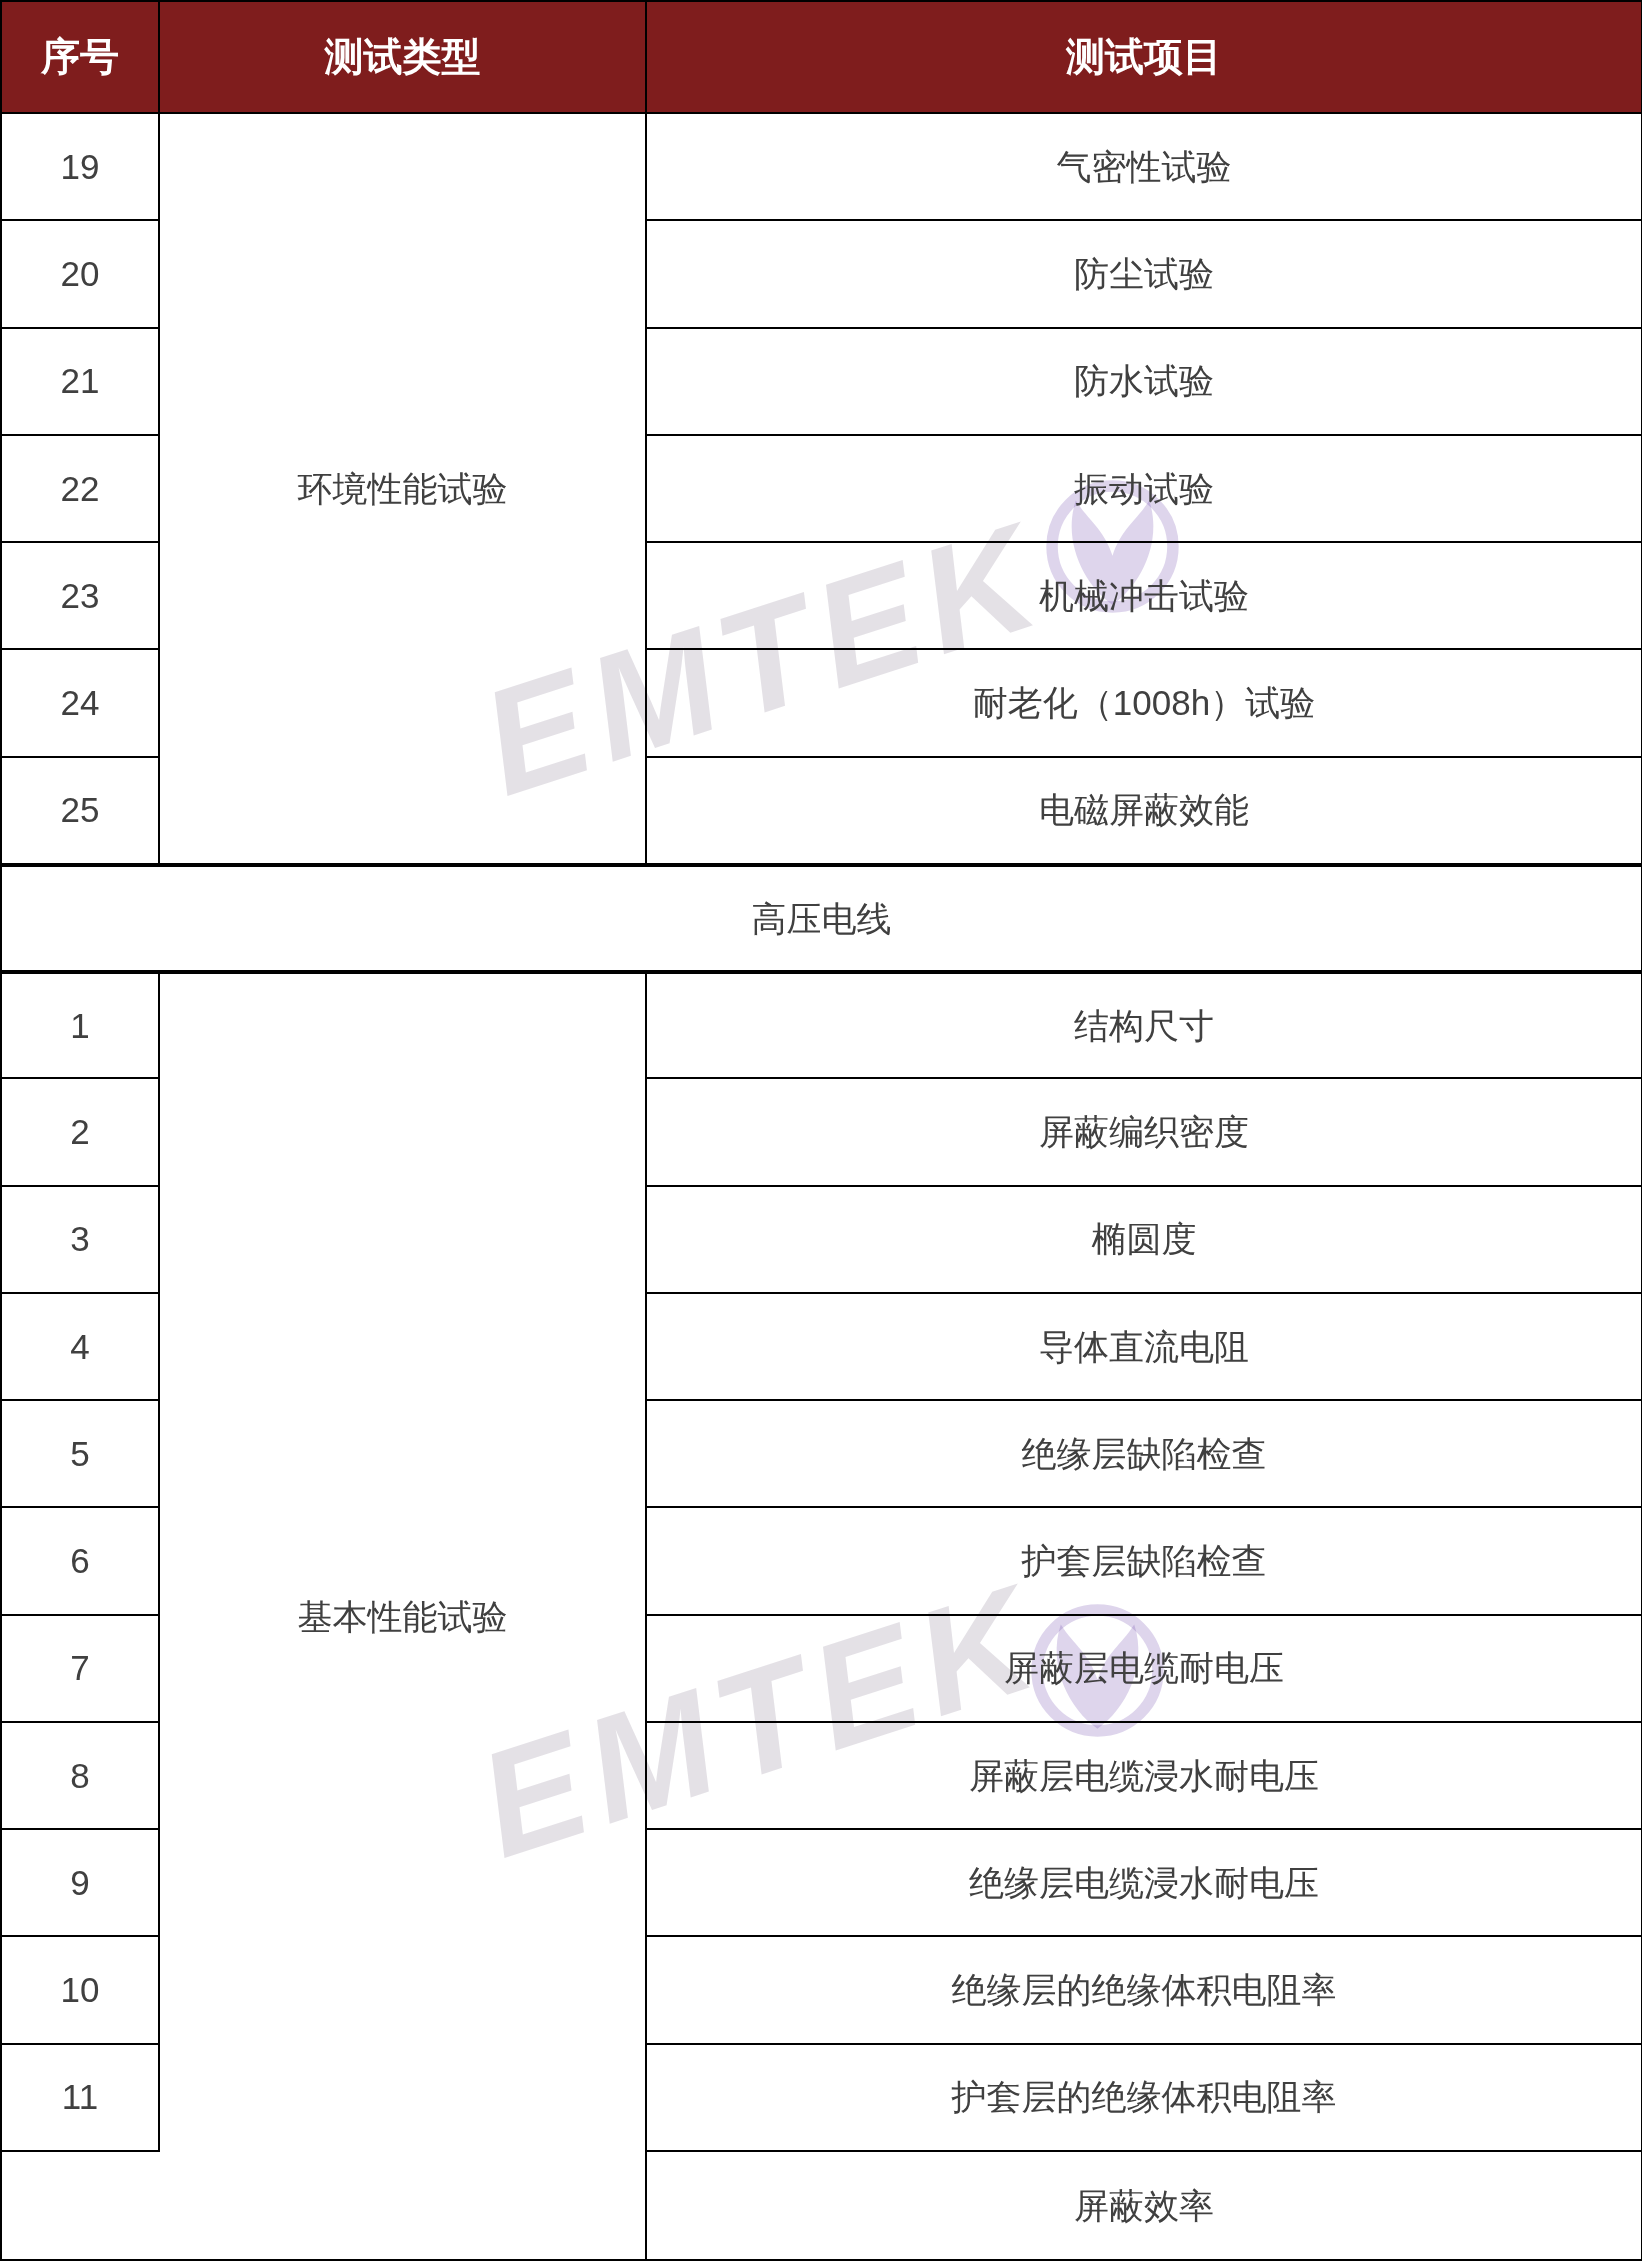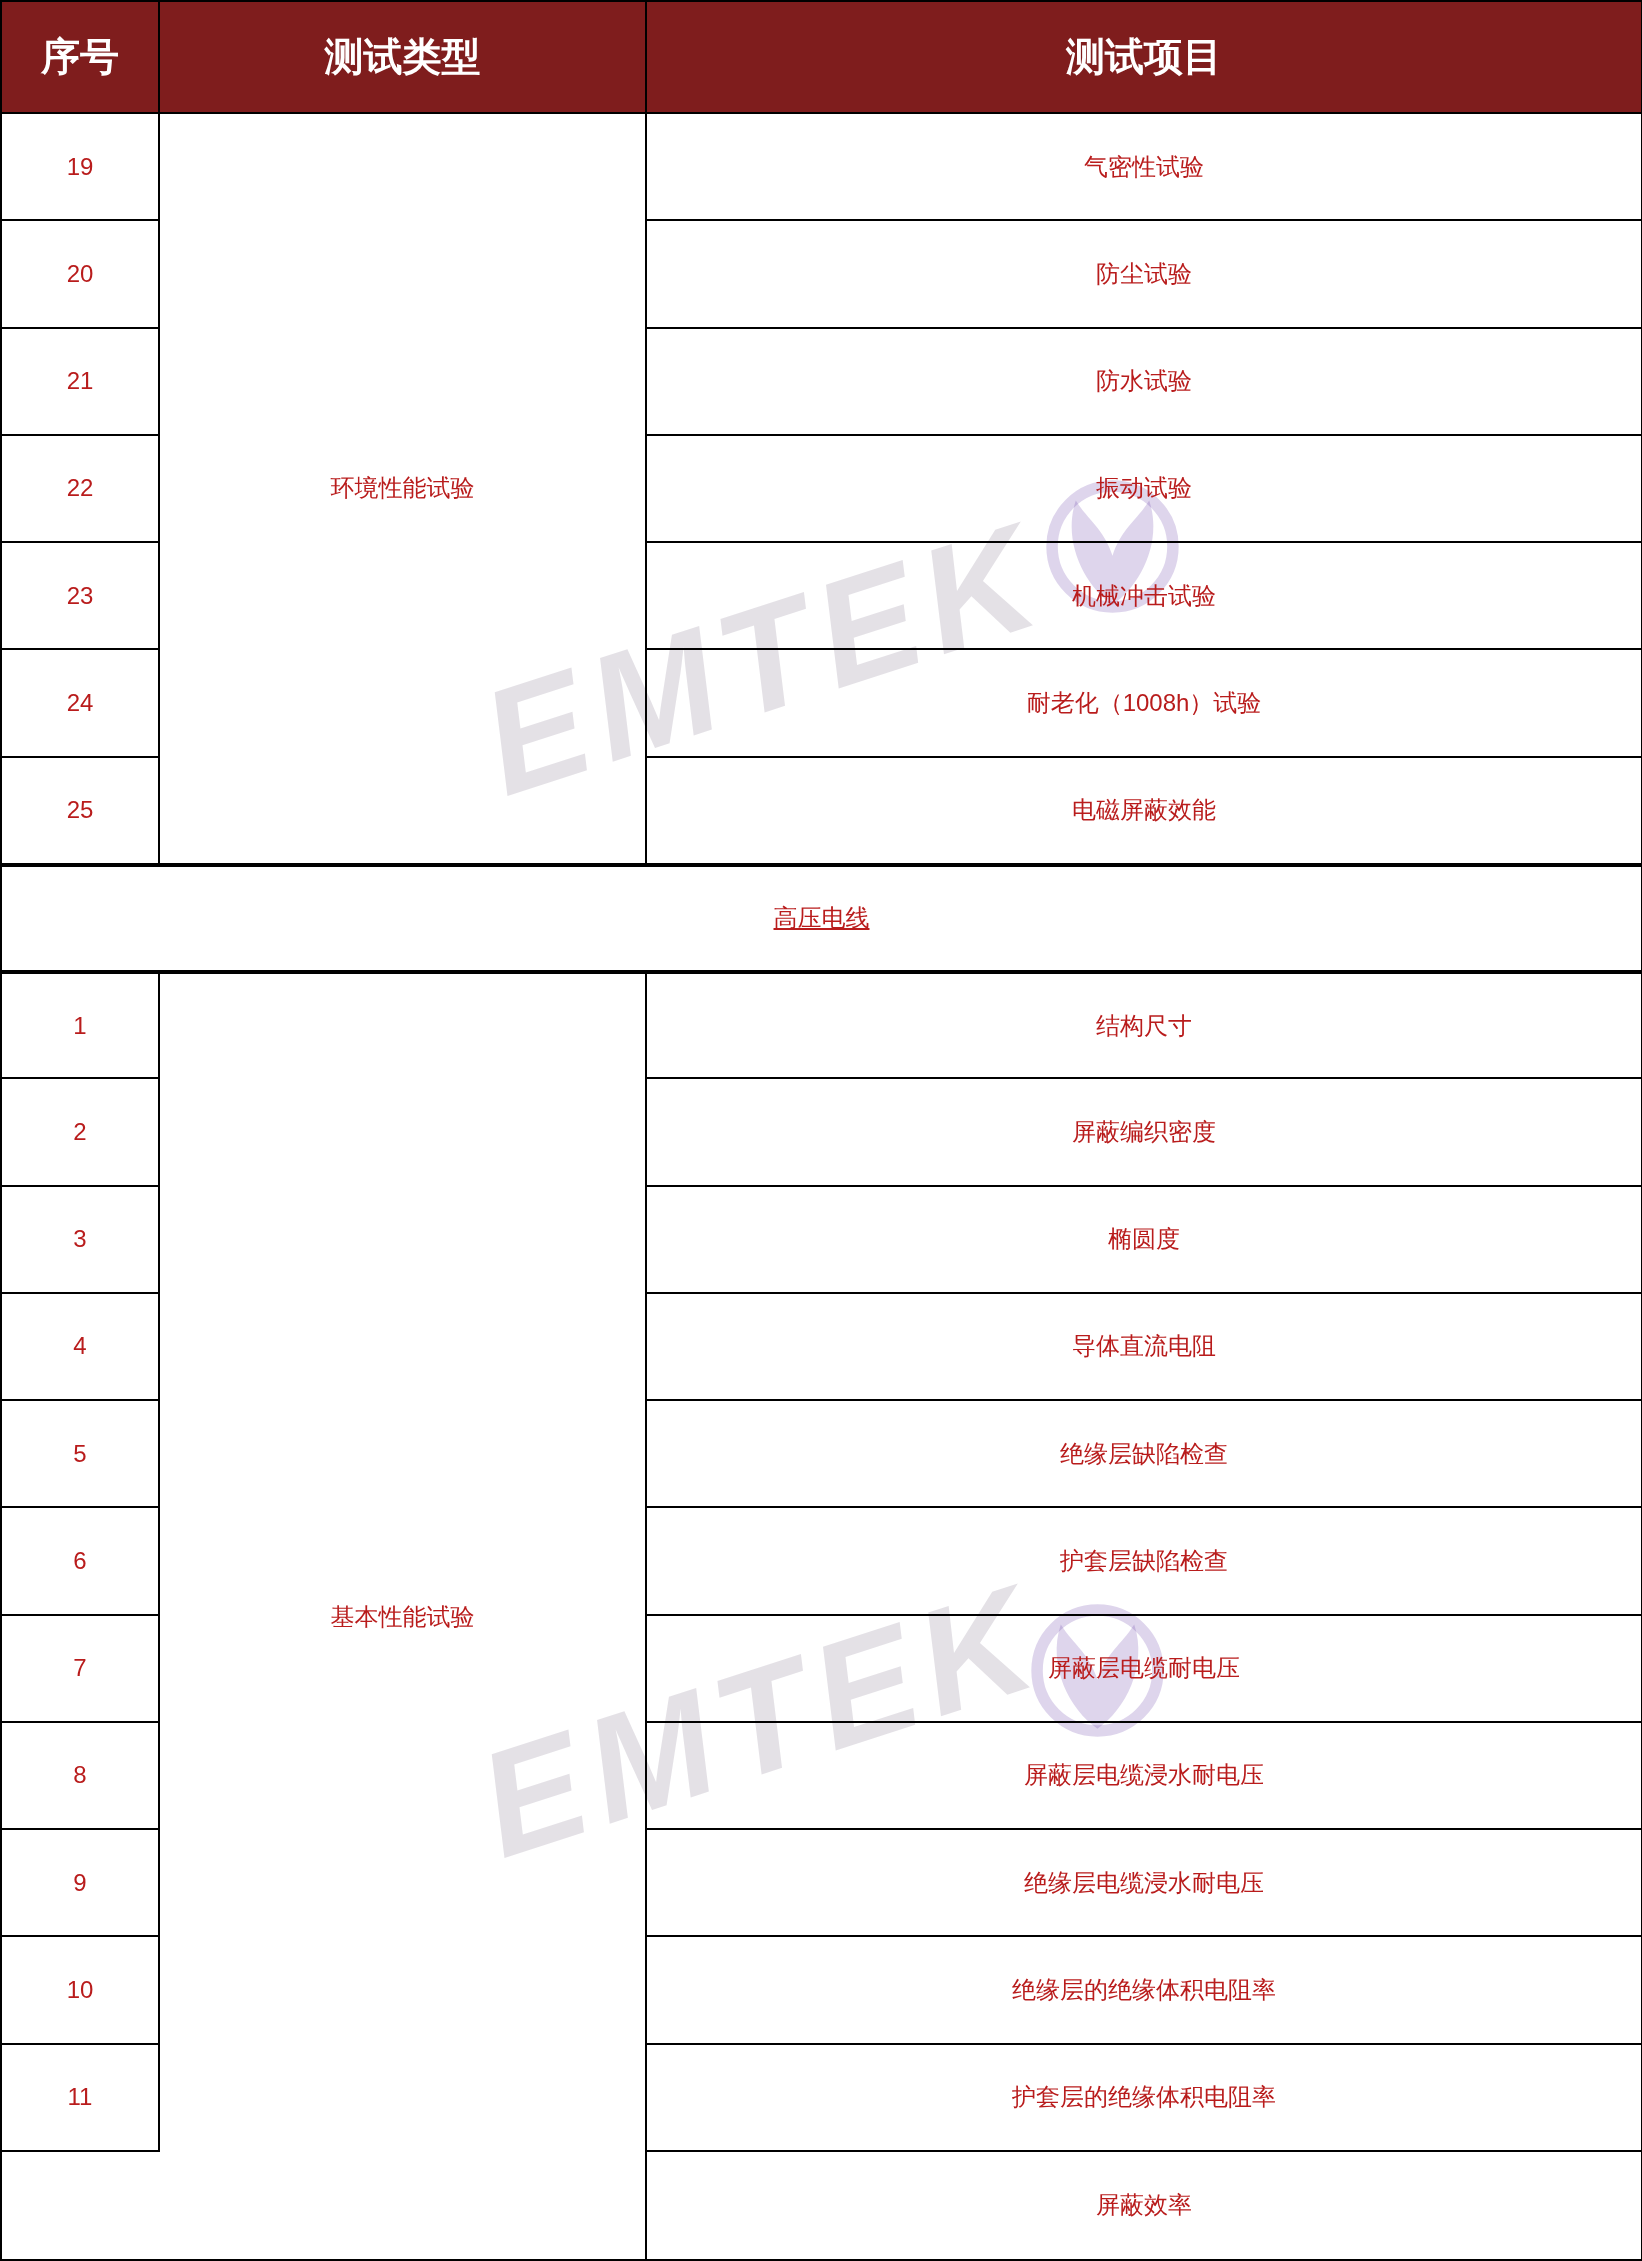--- a/index.html
+++ b/index.html
@@ -31,38 +31,37 @@
     grid-template-columns:158px 487px 1fr;
     grid-template-rows:112px repeat(20,1fr);
     border:2.4px solid #000;
     box-sizing:border-box;
   }
   .cell {
     border-right:2.4px solid #000;
     border-bottom:2.4px solid #000;
     display:flex; align-items:center; justify-content:center;
     text-align:center;
-    font-size:24px; color:#b91c1c;
+    font-size:35px; color:#404040;
     background:transparent;
     box-sizing:border-box;
     line-height:1.25;
   }
   .col3  { border-right:none; }
   .bt    { border-top:2.4px solid #000; }
   .no-bb { border-bottom:none; }
   .th {
     background:#7f1d1d;
     color:#ffffff; font-weight:bold; font-size:39px;
   }
   .divider {
     grid-column:1 / 4;
     border-right:none;
     border-top:2.4px solid #000;
     border-bottom:2.4px solid #000;
-    text-decoration:underline;
   }
 </style>
 </head>
 <body>
 
 <div id="page">
 
   <div id="wm-layer">
     <div class="wm-text" style="left:764px; top:659px;">EMTEK</div>
     <svg class="wm-logo" style="left:1036px; top:470px;" viewBox="-100 -100 200 200">

